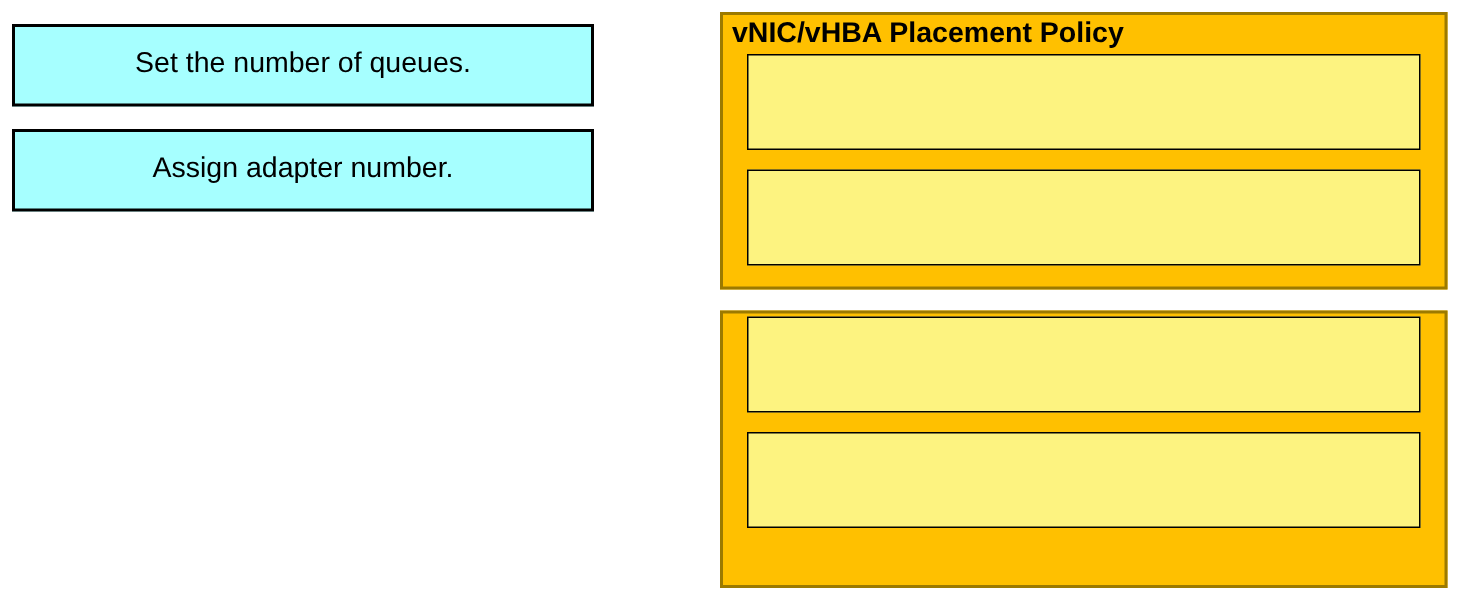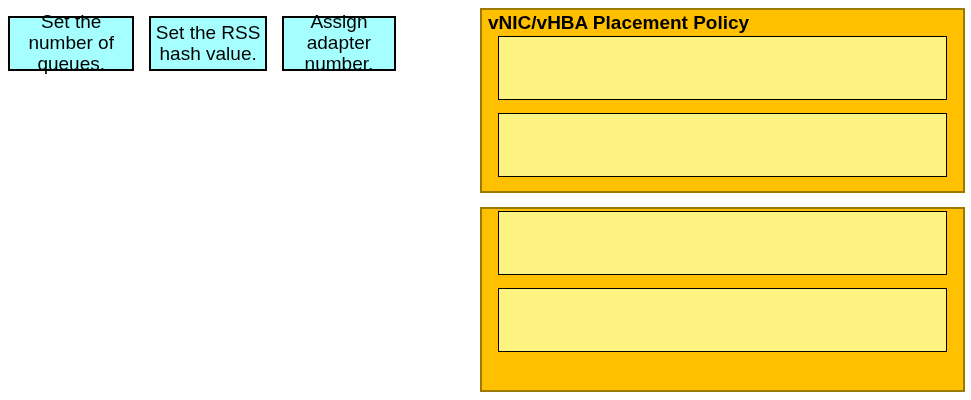--- a/index.html
+++ b/index.html
@@ -16,21 +16,21 @@
     overflow: hidden;
   }
 
   
   .left-col {
     position: absolute;
     left: 8px;
     top: 16px;
     width: 388px;
     display: flex;
-    flex-direction: row;
+    flex-direction: column;
     gap: 15px;
   }
   .drag-item {
     box-sizing: border-box;
     height: 55px;
     background: var(--drag_item_fill, #a6ffff);
     border: 2px solid var(--drag_item_border, #000000);
     display: flex;
     align-items: center;
     justify-content: center;
@@ -81,23 +81,20 @@
 </head>
 <body>
 
 <div class="stage">
 
   <div class="left-col">
     <div class="drag-item">
       <span>Set the number of queues.</span>
     </div>
     <div class="drag-item">
-      <span>Set the RSS hash value.</span>
-    </div>
-    <div class="drag-item">
       <span>Assign adapter number.</span>
     </div>
   </div>
 
   <div class="right-col">
 
     <div class="panel">
       <div class="panel-title">vNIC/vHBA Placement Policy</div>
       <div class="slot"></div>
       <div class="slot"></div>

